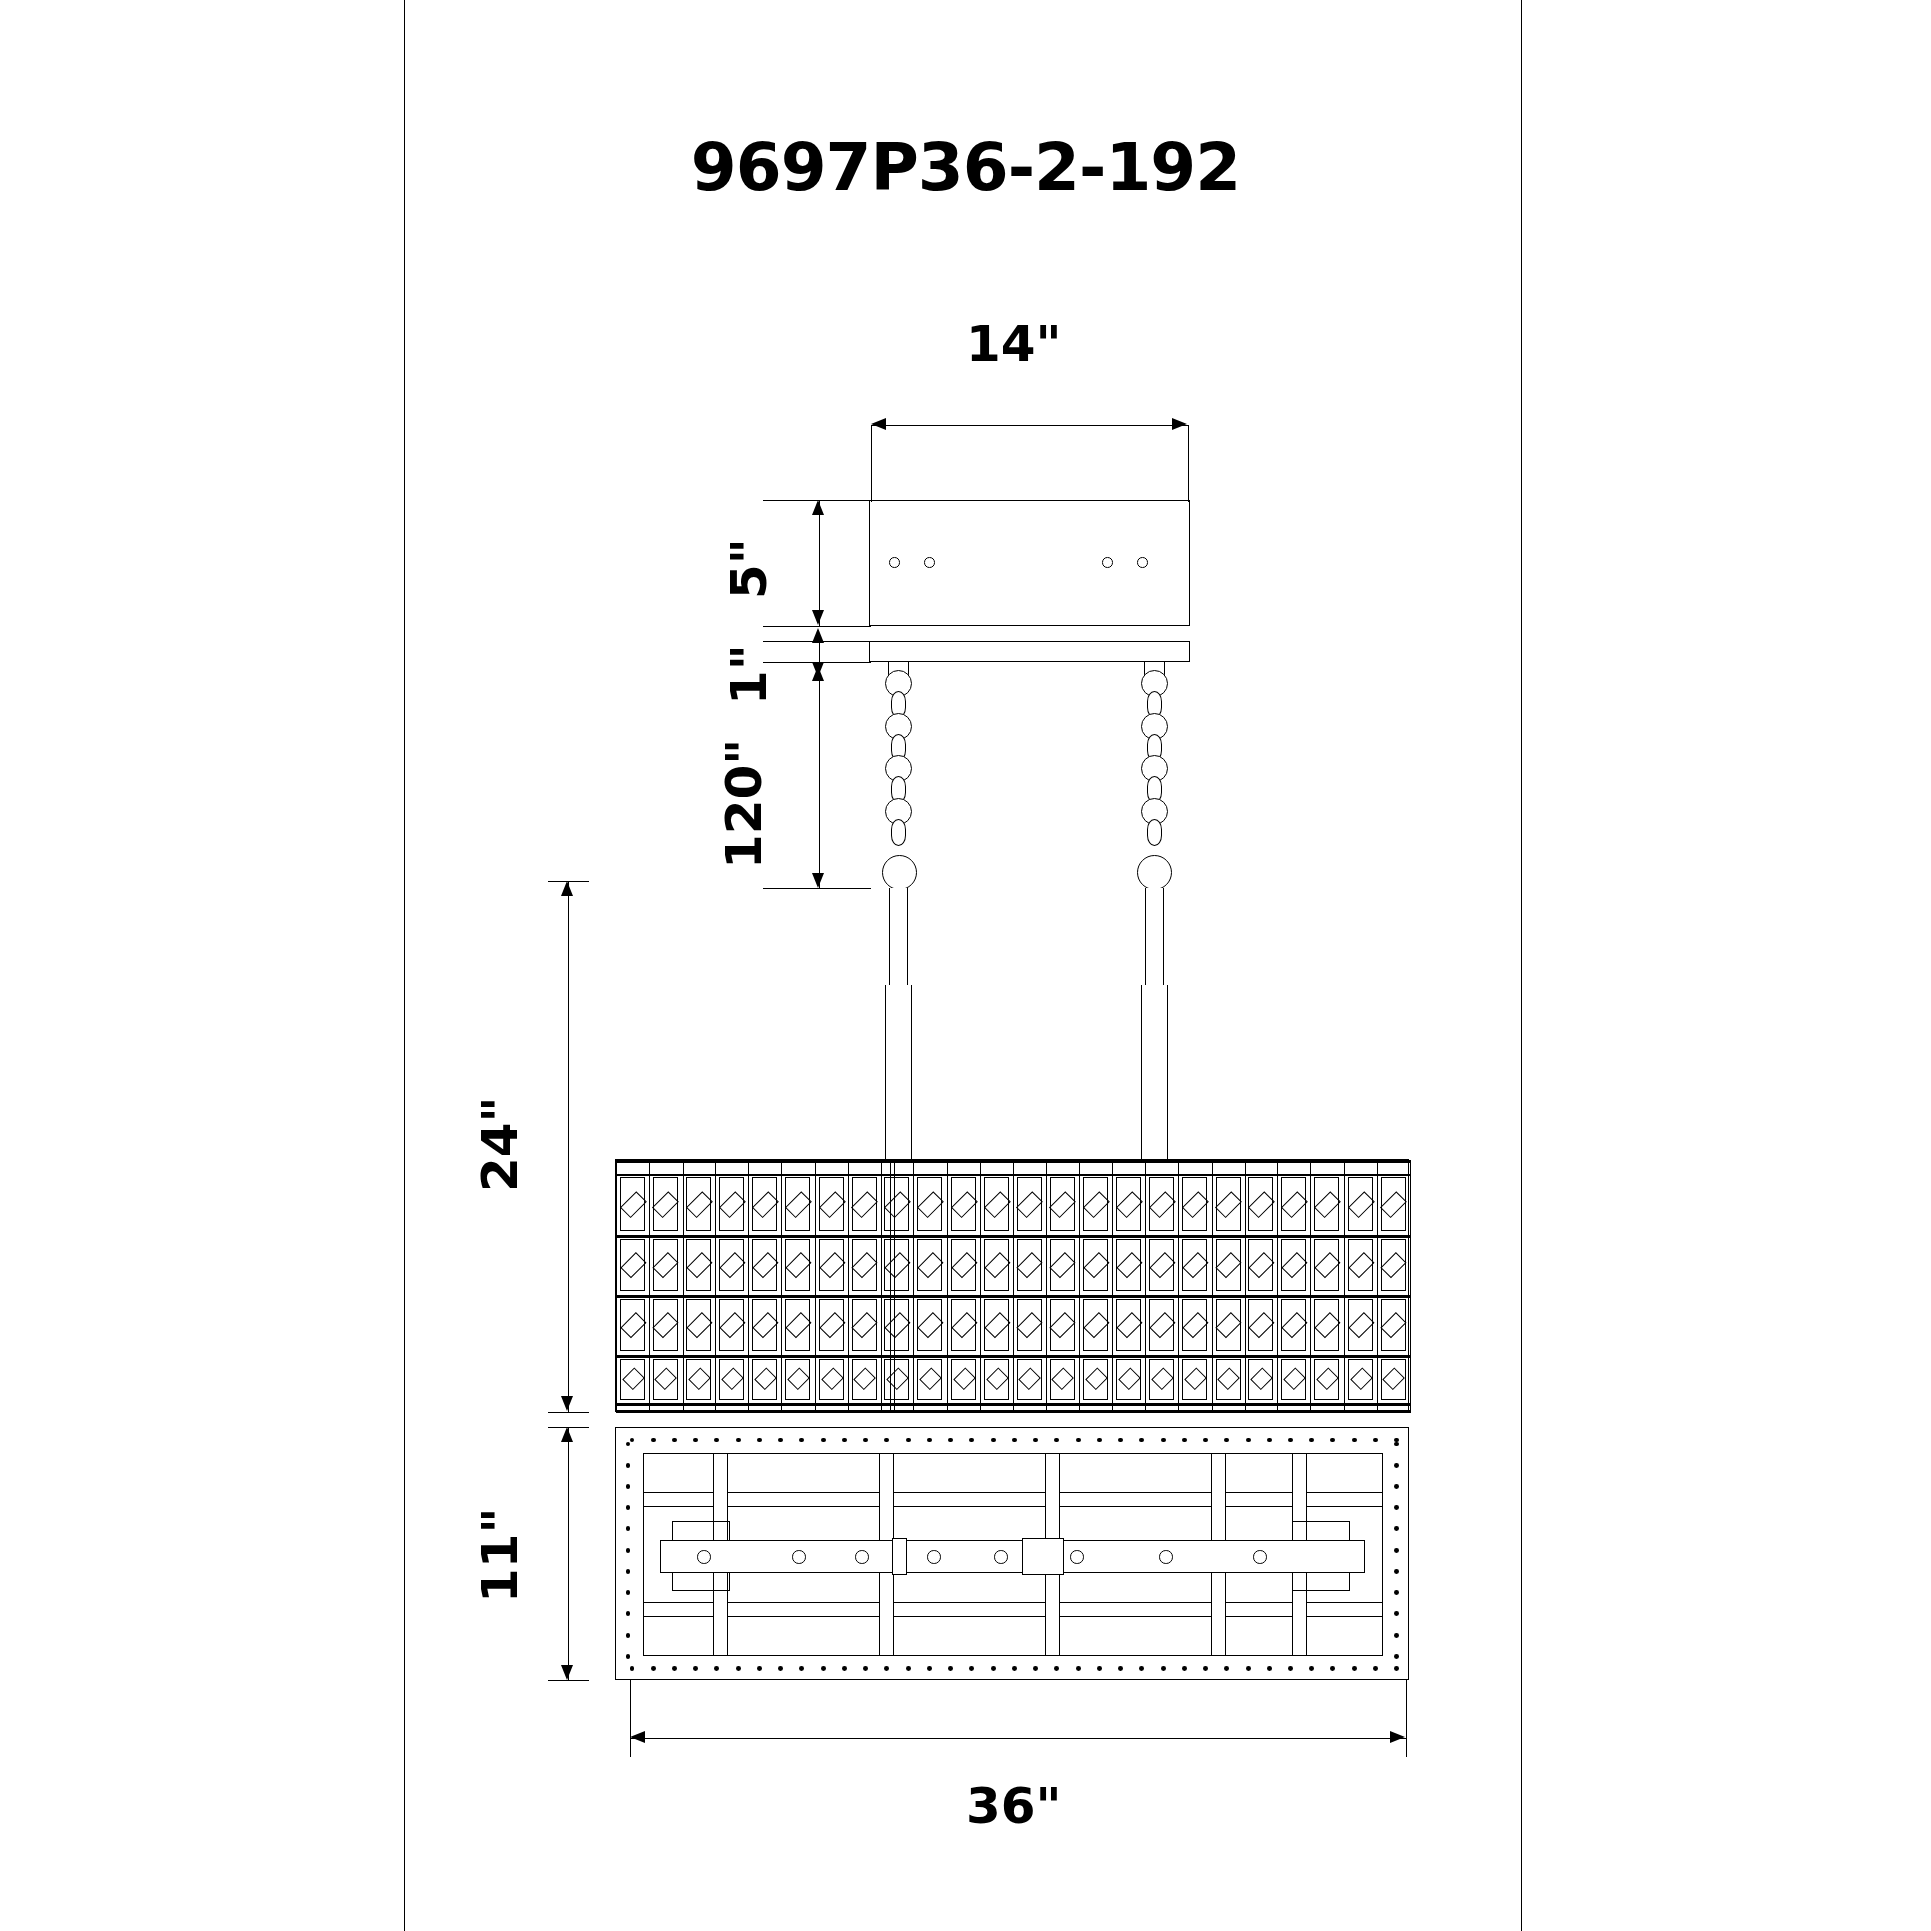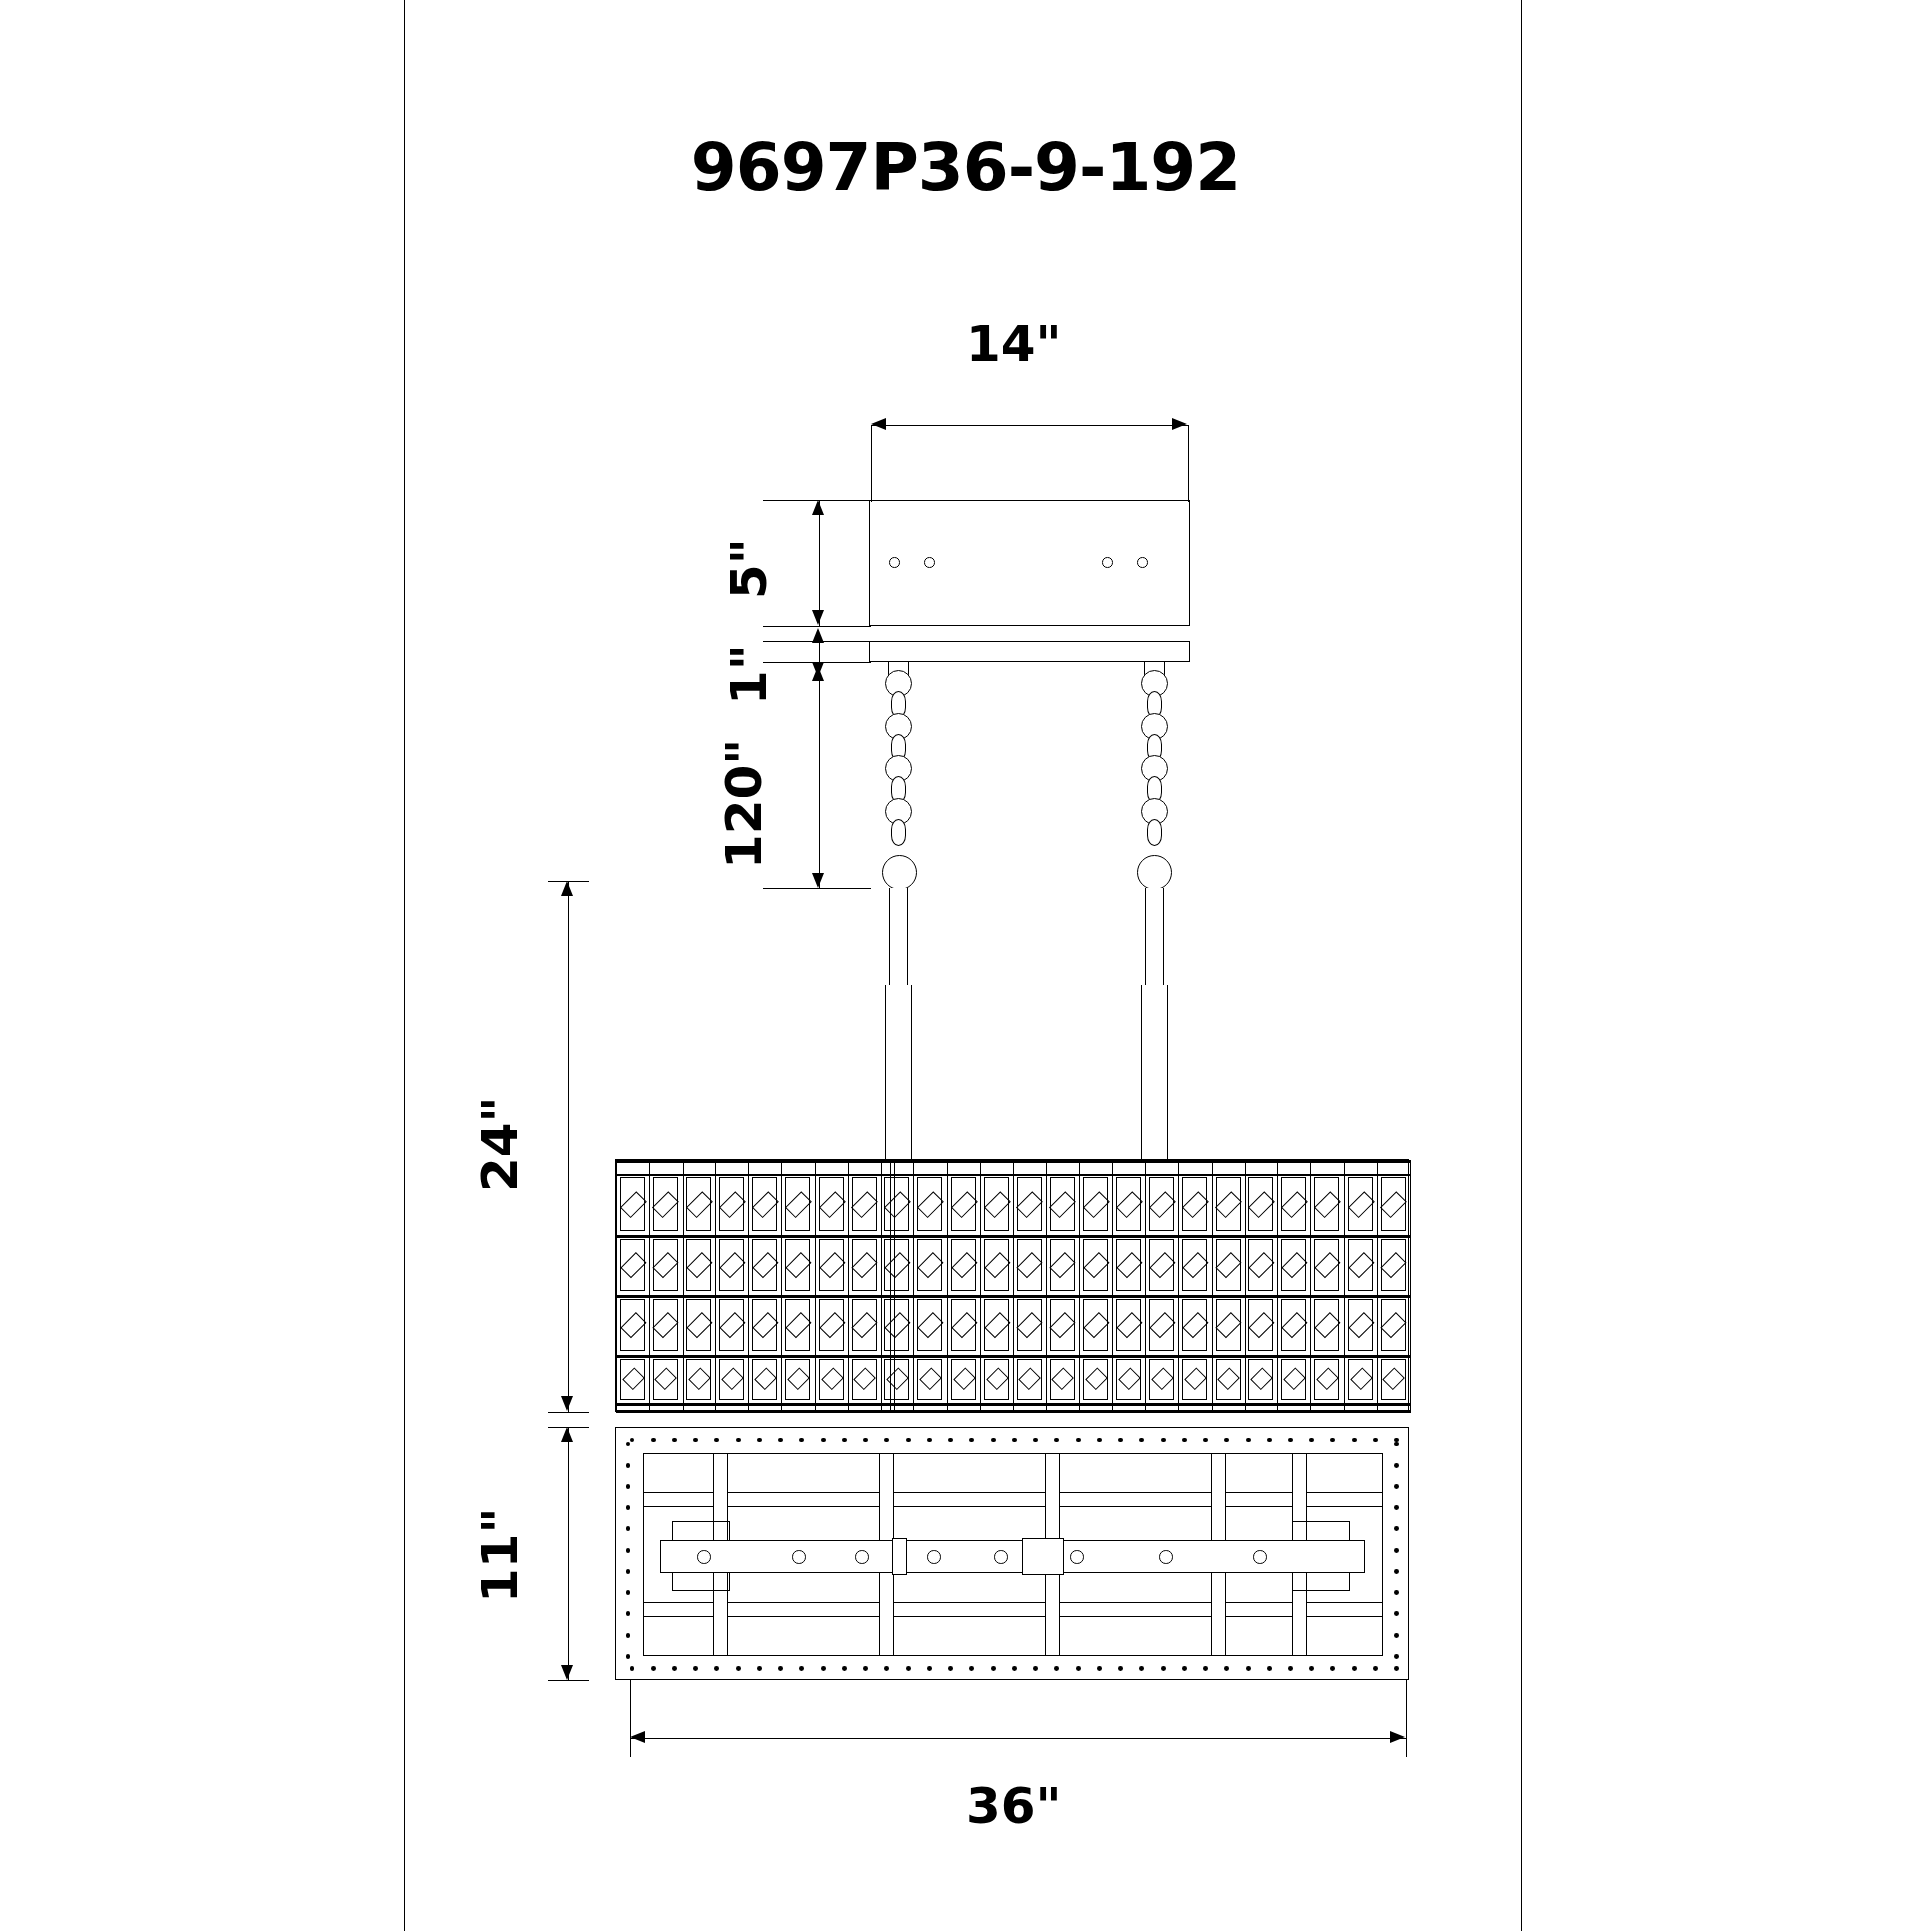--- a/index.html
+++ b/index.html
@@ -144,21 +144,21 @@
     background: #fff;
   }
 </style>
 </head>
 <body>
 
 <div id="sheet">
 
   <div class="page-frame"></div>
 
-  <div class="model-title">9697P36-9-192</div>
+  <div class="model-title">9697P36-2-192</div>
 
   <div class="dim-label" style="left:966px; top:319px;">14"</div>
   <div class="ln hline" style="left:871px; top:425px; width:317px;"></div>
   <div class="arrow arrow-left" style="left:871px; top:418px;"></div>
   <div class="arrow arrow-right" style="left:1172px; top:418px;"></div>
   <div class="ln vline" style="left:871px; top:425px; height:77px;"></div>
   <div class="ln vline" style="left:1188px; top:425px; height:77px;"></div>
 
   <div class="box" id="canopy">
     <div class="canopy-hole" style="left:19.3px; top:56px;"></div>

